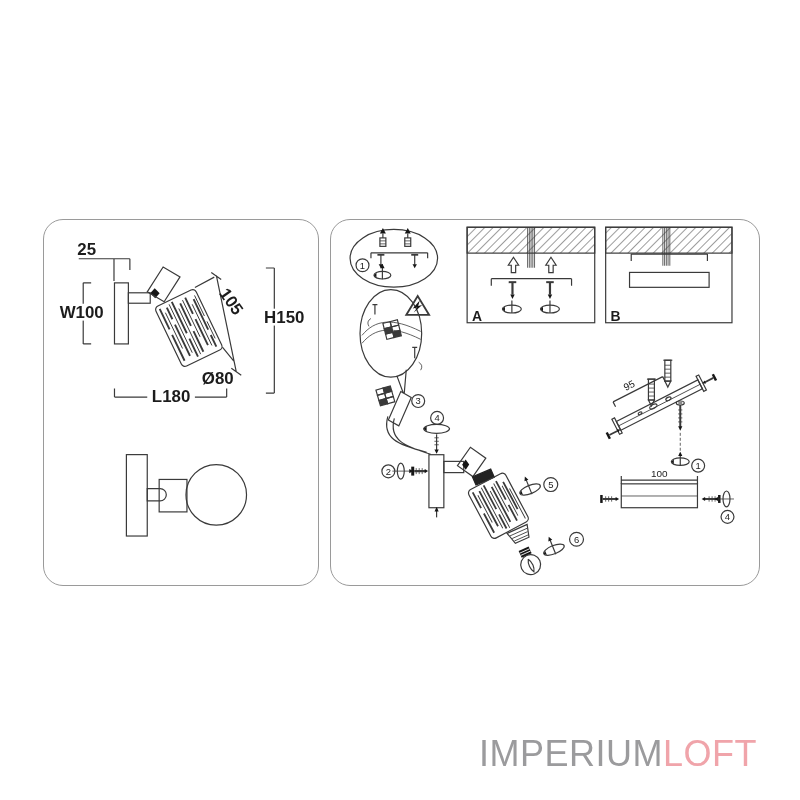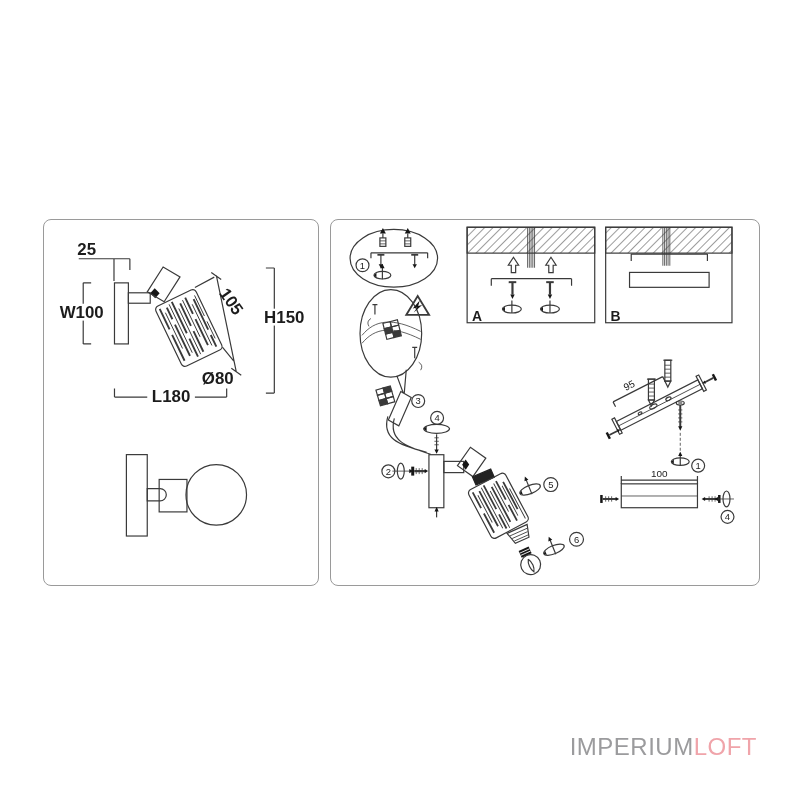--- a/index.html
+++ b/index.html
@@ -1,31 +1,31 @@
 <!DOCTYPE html>
 <html><head>
 <meta charset="utf-8">
 <style>
   html,body{margin:0;padding:0;}
   body{width:800px;height:800px;background:#ffffff;position:relative;
        font-family:"Liberation Sans",sans-serif;overflow:hidden;}
-  .panel{position:absolute;border:1.5px solid #9a9a9a;border-radius:8px;background:#fff;box-sizing:border-box;}
+  .panel{position:absolute;border:1.5px solid #9a9a9a;border-radius:20px;background:#fff;box-sizing:border-box;}
   #left-panel{left:43px;top:219px;width:276px;height:367px;}
   #right-panel{left:330px;top:219px;width:430px;height:367px;}
   .panel svg{display:block;width:100%;height:100%;}
   svg text{font-family:"Liberation Sans",sans-serif;fill:#1c1c1c;stroke:none;}
   .dim{font-size:17px;font-weight:bold;}
   .dimsmall{font-size:10px;font-weight:normal;}
   .ablabel{font-size:14px;font-weight:bold;}
   .badge{font-size:9.5px;font-weight:normal;}
   .ln{stroke:#3a3a3a;fill:none;stroke-width:1.2;}
   .thin{stroke-width:0.8;}
   .blk{fill:#161616;stroke:none;}
   .wht{fill:#ffffff;}
-  #brand-logo{position:absolute;top:733px;right:43px;font-size:24px;letter-spacing:0.5px;
+  #brand-logo{position:absolute;top:733px;right:43px;font-size:36px;letter-spacing:0.5px;
        font-weight:400;white-space:nowrap;}
   #brand-logo .gray{color:#9b9b9d;}
   #brand-logo .pink{color:#f0a4aa;}
 </style>
 </head>
 <body>
 
 <div class="panel" id="left-panel">
 <svg viewBox="0 0 276 367">
   <g class="ln">

